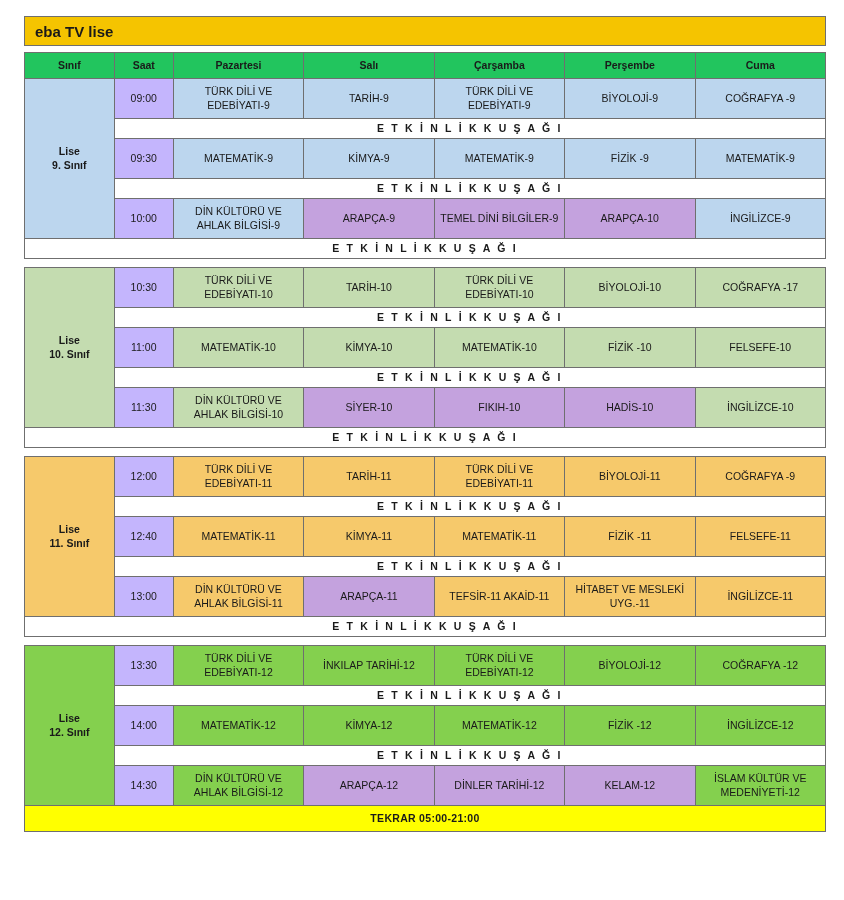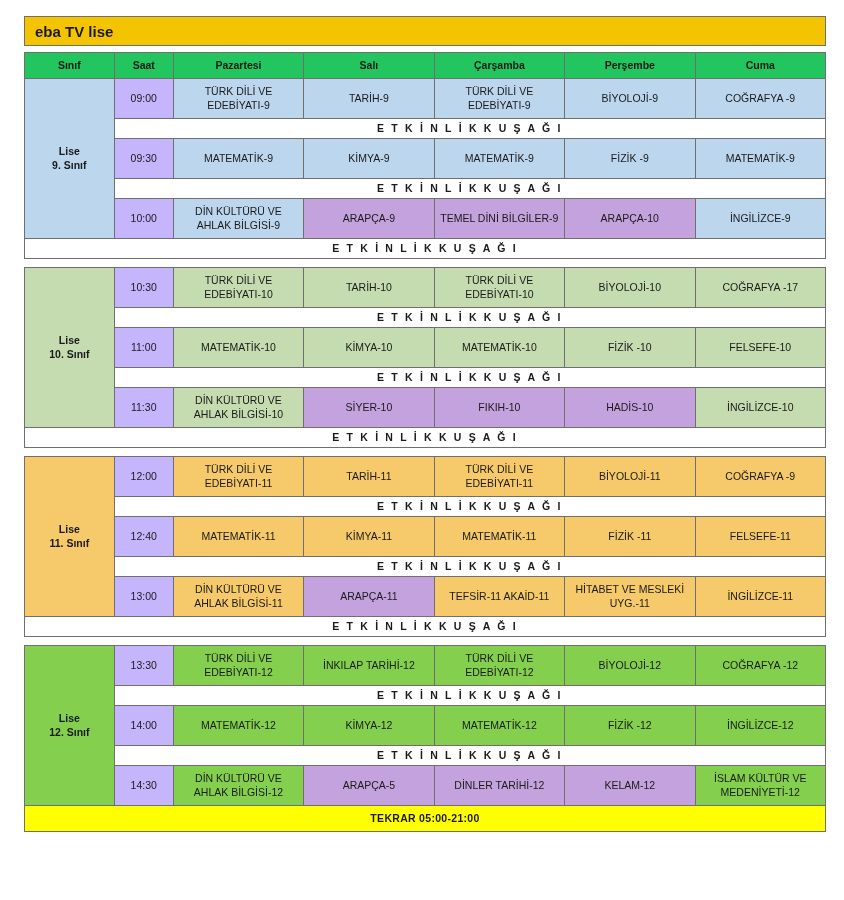--- a/index.html
+++ b/index.html
@@ -276,21 +276,21 @@
         <td class="lesson bg-lgreen">MATEMATİK-12</td>
         <td class="lesson bg-lgreen">FİZİK -12</td>
         <td class="lesson bg-lgreen">İNGİLİZCE-12</td>
       </tr>
       <tr>
         <td class="band" colspan="6">E T K İ N L İ K   K U Ş A Ğ I</td>
       </tr>
       <tr>
         <td class="saat">14:30</td>
         <td class="lesson bg-lgreen">DİN KÜLTÜRÜ VE AHLAK BİLGİSİ-12</td>
-        <td class="lesson bg-purple">ARAPÇA-5</td>
+        <td class="lesson bg-purple">ARAPÇA-12</td>
         <td class="lesson bg-purple">DİNLER TARİHİ-12</td>
         <td class="lesson bg-purple">KELAM-12</td>
         <td class="lesson bg-lgreen">İSLAM KÜLTÜR VE MEDENİYETİ-12</td>
       </tr>
 
       <tr class="footer-row">
         <td colspan="7">TEKRAR 05:00-21:00</td>
       </tr>
 
     </tbody>

